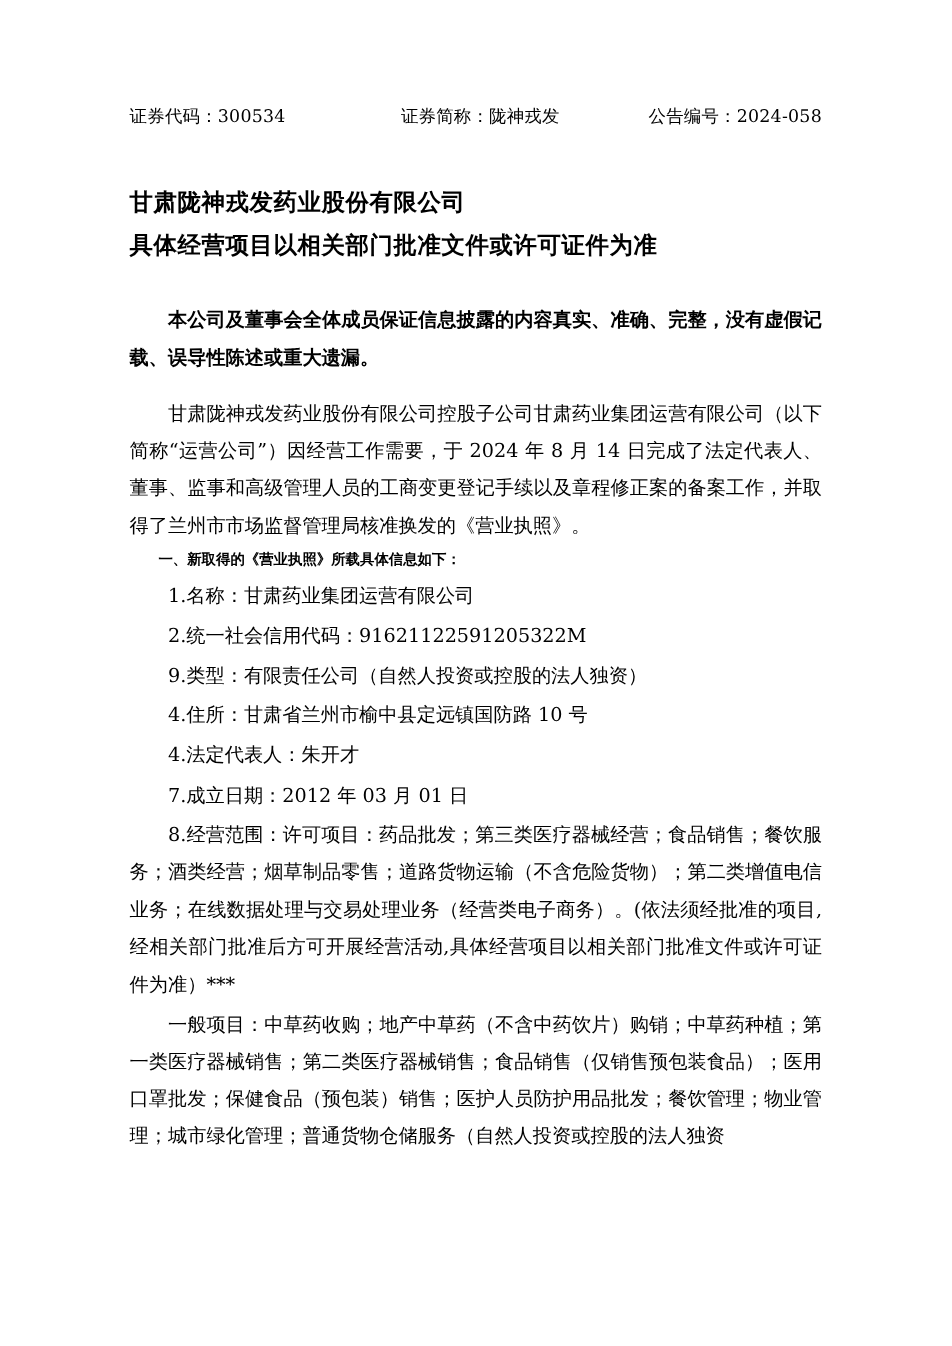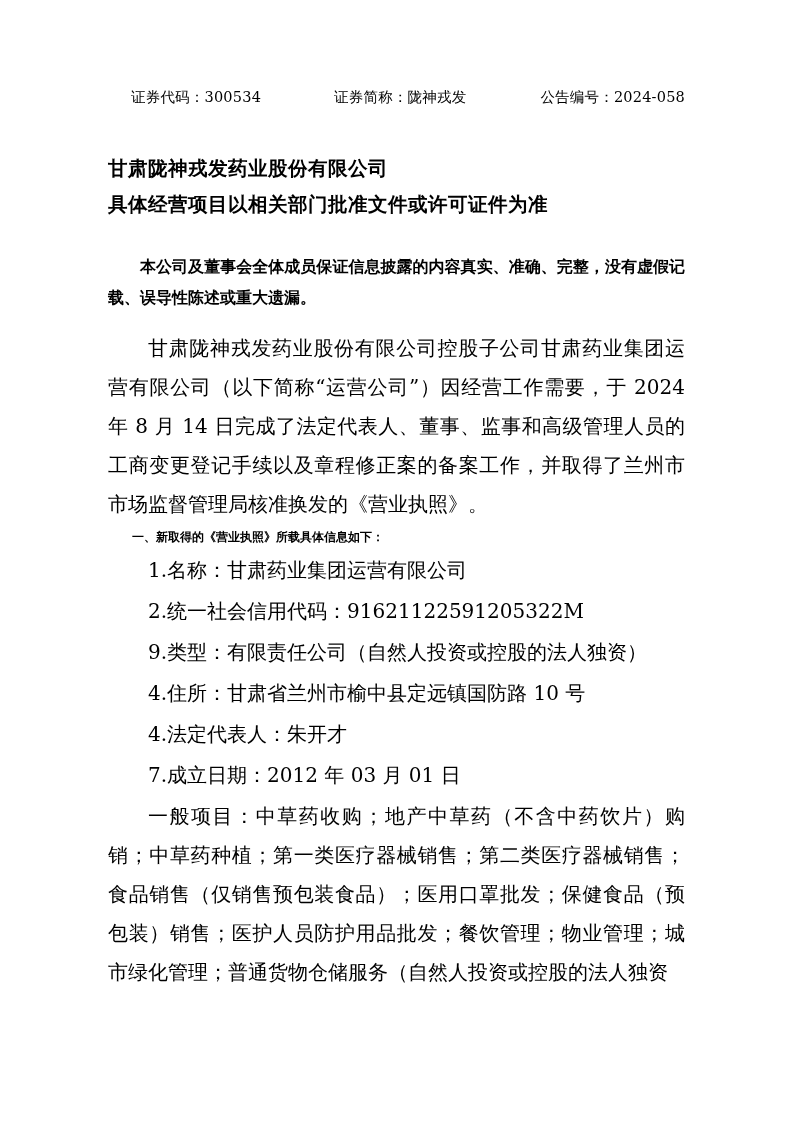--- a/index.html
+++ b/index.html
@@ -24,21 +24,20 @@
   .header-row {
     display: flex;
     justify-content: space-between;
     align-items: baseline;
     font-size: 14.5px;
     letter-spacing: 0.2px;
     margin-bottom: 44px;
   }
   .header-row .hdr-item {
     white-space: nowrap;
-    margin-left: 23px;
   }
   .header-row .hdr-mid {
     margin-left: 22px;
   }
   .title-block {
     font-weight: bold;
     font-size: 19.5px;
     line-height: 1.85;
     letter-spacing: 0.5px;
     margin-bottom: 28px;
@@ -52,21 +51,21 @@
     line-height: 1.95;
     text-align: justify;
     text-justify: inter-ideograph;
     margin-bottom: 15px;
   }
   .statement .indent {
     display: inline-block;
     width: 2em;
   }
   p.body-par {
-    font-size: 20px;
+    font-size: 16px;
     line-height: 1.95;
     text-align: justify;
     text-justify: inter-ideograph;
     margin: 0 0 2px 0;
   }
   p.body-par.indent2 {
     text-indent: 2em;
   }
   p.section-head {
     font-weight: bold;
@@ -97,15 +96,16 @@
   <p class="body-par indent2">甘肃陇神戎发药业股份有限公司控股子公司甘肃药业集团运营有限公司（以下简称“运营公司”）因经营工作需要，于 2024 年 8 月 14 日完成了法定代表人、董事、监事和高级管理人员的工商变更登记手续以及章程修正案的备案工作，并取得了兰州市市场监督管理局核准换发的《营业执照》。</p>
 
   <p class="section-head">一、新取得的《营业执照》所载具体信息如下：</p>
 
   <p class="body-par indent2">1.名称：甘肃药业集团运营有限公司</p>
   <p class="body-par indent2">2.统一社会信用代码：91621122591205322M</p>
   <p class="body-par indent2">9.类型：有限责任公司（自然人投资或控股的法人独资）</p>
   <p class="body-par indent2">4.住所：甘肃省兰州市榆中县定远镇国防路 10 号</p>
   <p class="body-par indent2">4.法定代表人：朱开才</p>
   <p class="body-par indent2">7.成立日期：2012 年 03 月 01 日</p>
+  <p class="body-par indent2">8.经营范围：许可项目：药品批发；第三类医疗器械经营；食品销售；餐饮服务；酒类经营；烟草制品零售；道路货物运输（不含危险货物）；第二类增值电信业务；在线数据处理与交易处理业务（经营类电子商务）。(依法须经批准的项目,经相关部门批准后方可开展经营活动,具体经营项目以相关部门批准文件或许可证件为准）***</p>
   <p class="body-par indent2">一般项目：中草药收购；地产中草药（不含中药饮片）购销；中草药种植；第一类医疗器械销售；第二类医疗器械销售；食品销售（仅销售预包装食品）；医用口罩批发；保健食品（预包装）销售；医护人员防护用品批发；餐饮管理；物业管理；城市绿化管理；普通货物仓储服务（自然人投资或控股的法人独资</p>
 
 </div>
 
 </body></html>

